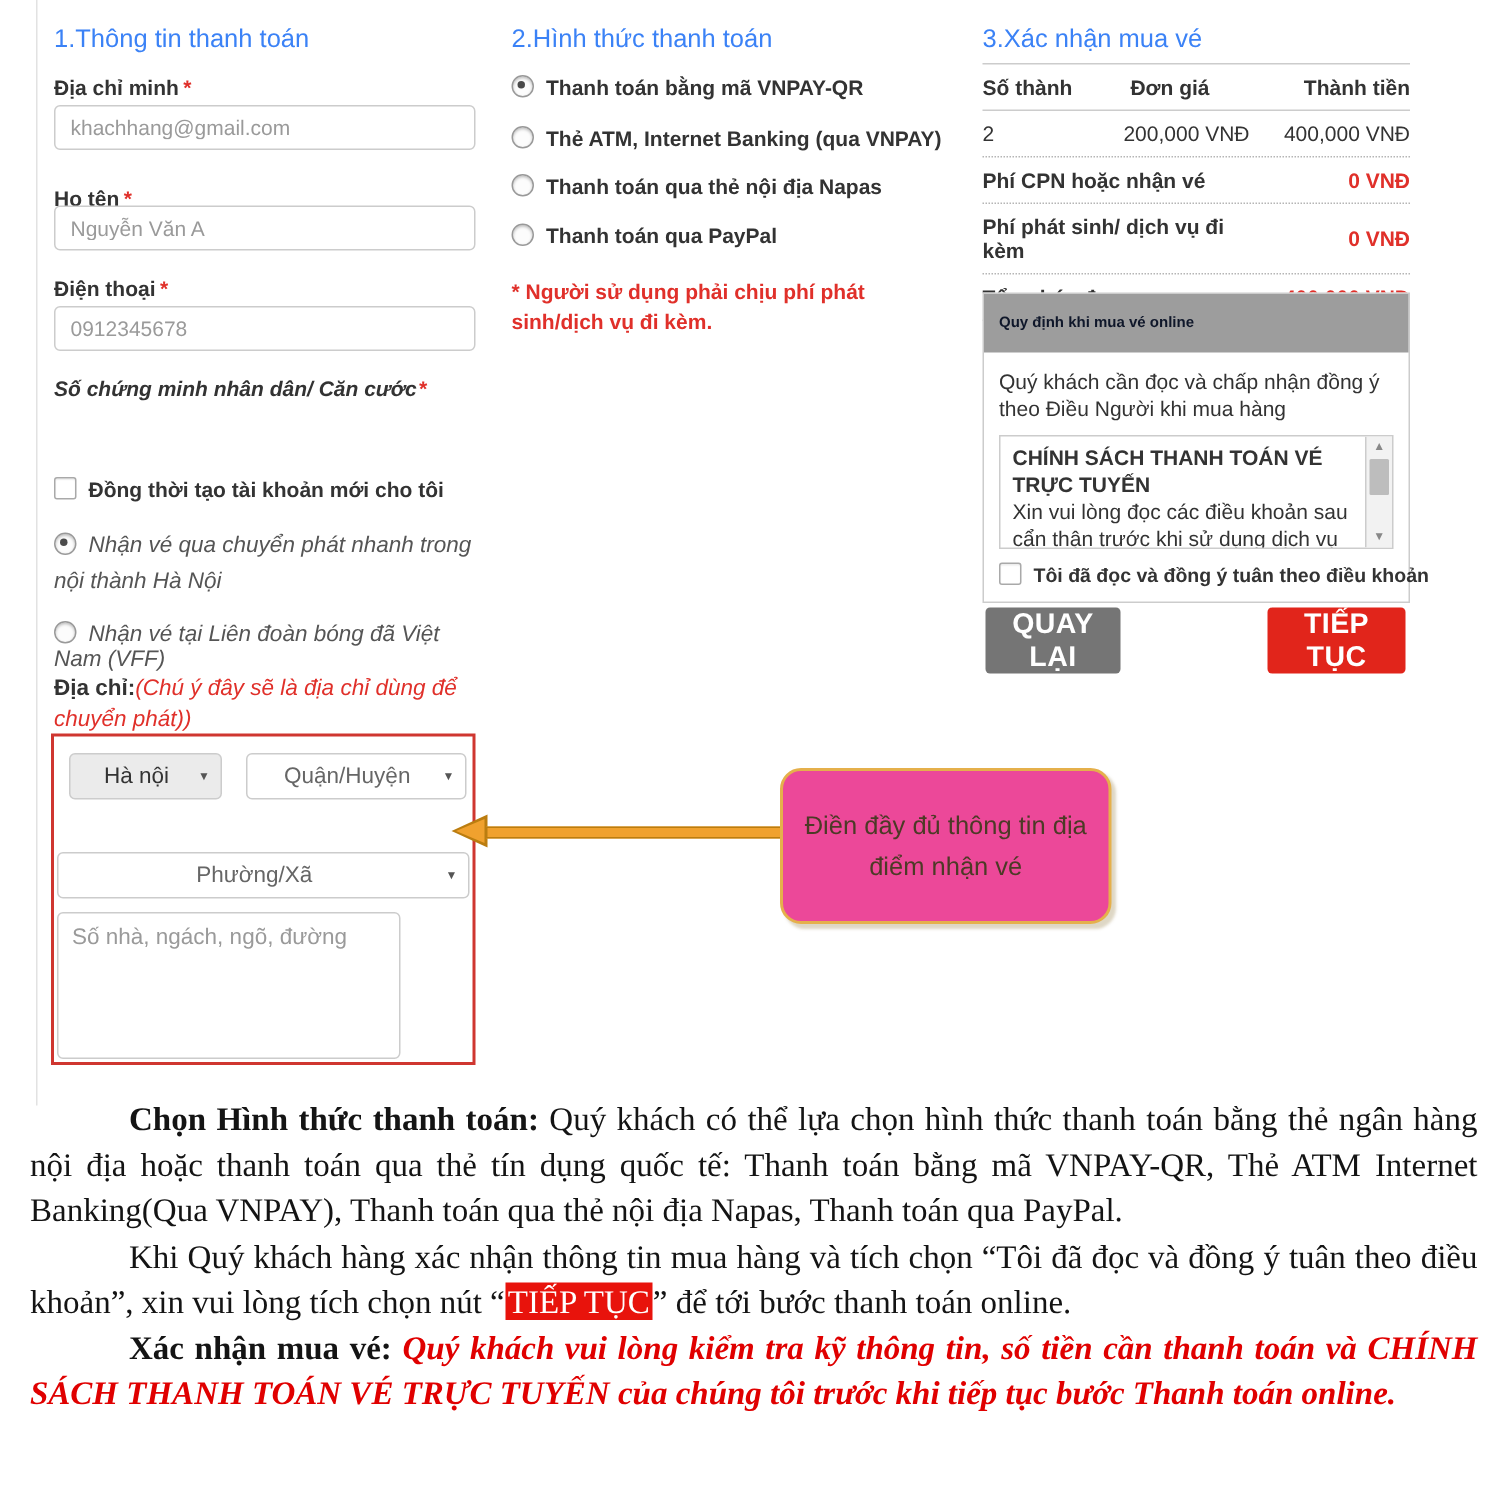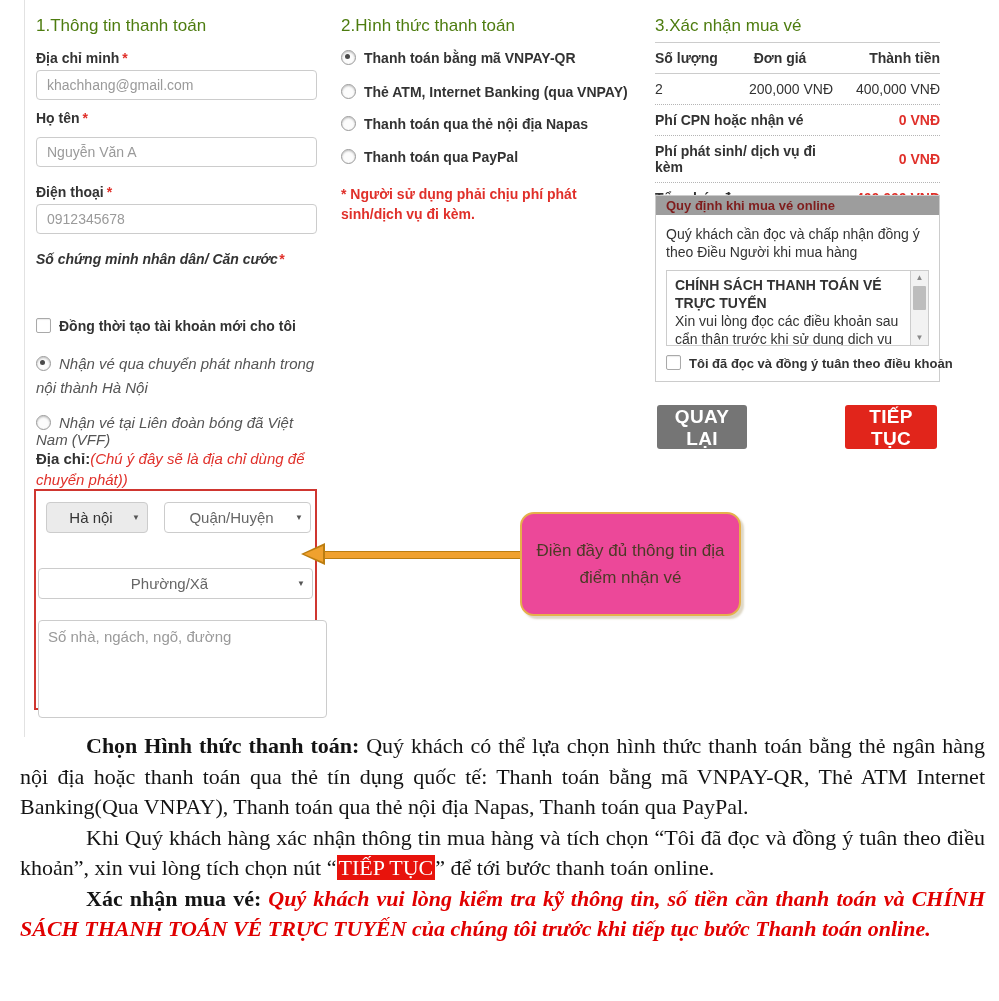--- a/index.html
+++ b/index.html
@@ -4,21 +4,21 @@
 <style>
   html,body{margin:0;padding:0;background:#fff;}
   .page{position:relative;width:999px;height:1001px;background:#fff;overflow:hidden;
         font-family:"Liberation Sans","DejaVu Sans",sans-serif;color:#333;}
   .vline{position:absolute;left:24px;top:0;width:1px;height:737px;background:#e2e2e2;}
 
   
   .col1{position:absolute;left:36px;top:0;width:281px;height:737px;}
   .col2{position:absolute;left:341px;top:0;width:300px;height:737px;}
   .col3{position:absolute;left:655px;top:0;width:285px;height:737px;}
-  .sec-title{position:absolute;left:0;top:16px;font-size:17px;color:#4d7c0f;}
+  .sec-title{position:absolute;left:0;top:16px;font-size:17px;color:#3b82f6;}
 
   
   .f-label{position:absolute;left:0;font-size:14px;font-weight:bold;color:#333;}
   .star{color:#e0302a;margin-left:3px;font-weight:bold;}
   .f-input{position:absolute;left:0;width:281px;height:30px;box-sizing:border-box;
            border:1px solid #ccc;border-radius:4px;padding:0 10px;font-size:14px;
            font-family:inherit;color:#555;background:#fff;}
   .f-input::placeholder{color:#9a9a9a;opacity:1;}
   .cb{display:inline-block;width:13px;height:13px;border:1px solid #a9a9a9;background:#fff;
       border-radius:2px;vertical-align:-2px;margin-right:8px;box-shadow:inset 0 1px 1px rgba(0,0,0,.08);}
@@ -35,44 +35,44 @@
   .addr .note{color:#e0302a;font-style:italic;}
   .redbox{position:absolute;left:-2px;top:489px;width:283px;height:221px;box-sizing:border-box;
           border:2px solid #cf3630;background:#fff;}
   .select{position:absolute;box-sizing:border-box;height:31px;border:1px solid #ccc;border-radius:4px;
           background:#fff;font-size:15px;color:#666;line-height:29px;padding:0 22px 0 10px;text-align:center;}
   .select .arr{position:absolute;right:7px;top:0;line-height:29px;font-size:8px;color:#555;}
   .select.grey{background:#ebebeb;color:#333;}
   .sel-city{left:10px;top:11px;width:102px;}
   .sel-district{left:128px;top:11px;width:147px;}
   .sel-ward{left:2px;top:77px;width:275px;}
-  .redbox textarea{position:absolute;left:2px;top:117px;width:289px;height:98px;box-sizing:border-box;
+  .redbox textarea{position:absolute;left:2px;top:117px;width:229px;height:98px;box-sizing:border-box;
           border:1px solid #ccc;border-radius:4px;padding:7px 9px;font-family:inherit;font-size:15px;
-          color:#555;resize:none;margin-top:12px;}
+          color:#555;resize:none;}
   .redbox textarea::placeholder{color:#9a9a9a;opacity:1;}
 
   
   .pm{position:absolute;left:0;font-size:14px;font-weight:bold;color:#333;}
   .pm-note{position:absolute;left:0;top:184px;width:296px;font-size:14px;font-weight:bold;
            color:#e0302a;line-height:20px;}
 
   
   .tbl{position:absolute;left:0;top:42px;width:285px;font-size:14px;}
   .trow{display:flex;align-items:center;padding:7px 0;}
   .t-head{font-weight:bold;border-top:1px solid #ccc;border-bottom:1px solid #ccc;}
   .t-data{border-bottom:1px dotted #b5b5b5;}
   .t-fee{border-bottom:1px dotted #b5b5b5;font-weight:bold;}
   .c1{width:70px;}
   .c2{flex:1;text-align:center;}
   .c3{width:105px;text-align:right;}
   .fee-l{flex:1;}
   .fee-v{width:120px;text-align:right;color:#e0302a;}
   .panel{position:absolute;left:0;top:195px;width:285px;box-sizing:border-box;
          border:1px solid #ccc;background:#fff;}
-  .panel-h{background:#9d9d9d;color:#7f1d1d;font-weight:bold;font-size:13px;padding:2px 10px;}
+  .panel-h{background:#9d9d9d;color:#0f172a;font-weight:bold;font-size:10px;padding:14px 10px;}
   .panel-b{padding:10px;}
   .intro{font-size:14px;color:#333;line-height:18px;}
   .scrollbox{position:relative;margin-top:9px;border:1px solid #ccc;height:76px;box-sizing:border-box;
              padding:5px 26px 0 8px;overflow:hidden;font-size:14px;line-height:18px;color:#333;}
   .scrollbox b{font-size:14px;}
   .sbar{position:absolute;right:0;top:0;bottom:0;width:17px;background:#f2f2f2;border-left:1px solid #ccc;}
   .sbar .up,.sbar .dn{position:absolute;left:0;width:100%;text-align:center;font-size:8px;color:#888;height:12px;line-height:12px;}
   .sbar .up{top:1px;} .sbar .dn{bottom:1px;}
   .sbar .thumb{position:absolute;left:2px;right:2px;top:15px;height:24px;background:#bdbdbd;border-radius:1px;}
   .agree{margin-top:9px;font-size:13px;font-weight:bold;color:#333;white-space:nowrap;}
@@ -111,21 +111,21 @@
   <div class="vline"></div>
 
   <div class="col1">
     <div class="sec-title">1.Thông tin thanh toán</div>
 
     <div class="f-label" style="top:50px;">
       <span>Địa chỉ minh</span><span class="star">*</span>
     </div>
     <input class="f-input" style="top: 70px;" placeholder="khachhang@gmail.com">
 
-    <div class="f-label" style="top:110px;">
+    <div class="f-label" style="top:124px;">
       <span>Họ tên</span><span class="star">*</span>
     </div>
     <input class="f-input" style="top: 137px;" placeholder="Nguyễn Văn A">
 
     <div class="f-label" style="top:184px;">
       <span>Điện thoại</span><span class="star">*</span>
     </div>
     <input class="f-input" style="top: 204px;" placeholder="0912345678">
 
     <div class="f-label" style="top:251px;font-style:italic;">
@@ -182,21 +182,21 @@
     </div>
 
     <div class="pm-note">* Người sử dụng phải chịu phí phát sinh/dịch vụ đi kèm.</div>
   </div>
 
   <div class="col3">
     <div class="sec-title">3.Xác nhận mua vé</div>
 
     <div class="tbl">
       <div class="trow t-head">
-        <div class="c1">Số lượng</div>
+        <div class="c1">Số thành</div>
         <div class="c2">Đơn giá</div>
         <div class="c3">Thành tiền</div>
       </div>
       <div class="trow t-data">
         <div class="c1">2</div>
         <div class="c2" style="text-align:right;padding-right:2px;">200,000 VNĐ</div>
         <div class="c3">400,000 VNĐ</div>
       </div>
       <div class="trow t-fee">
         <div class="fee-l">Phí CPN hoặc nhận vé</div>

